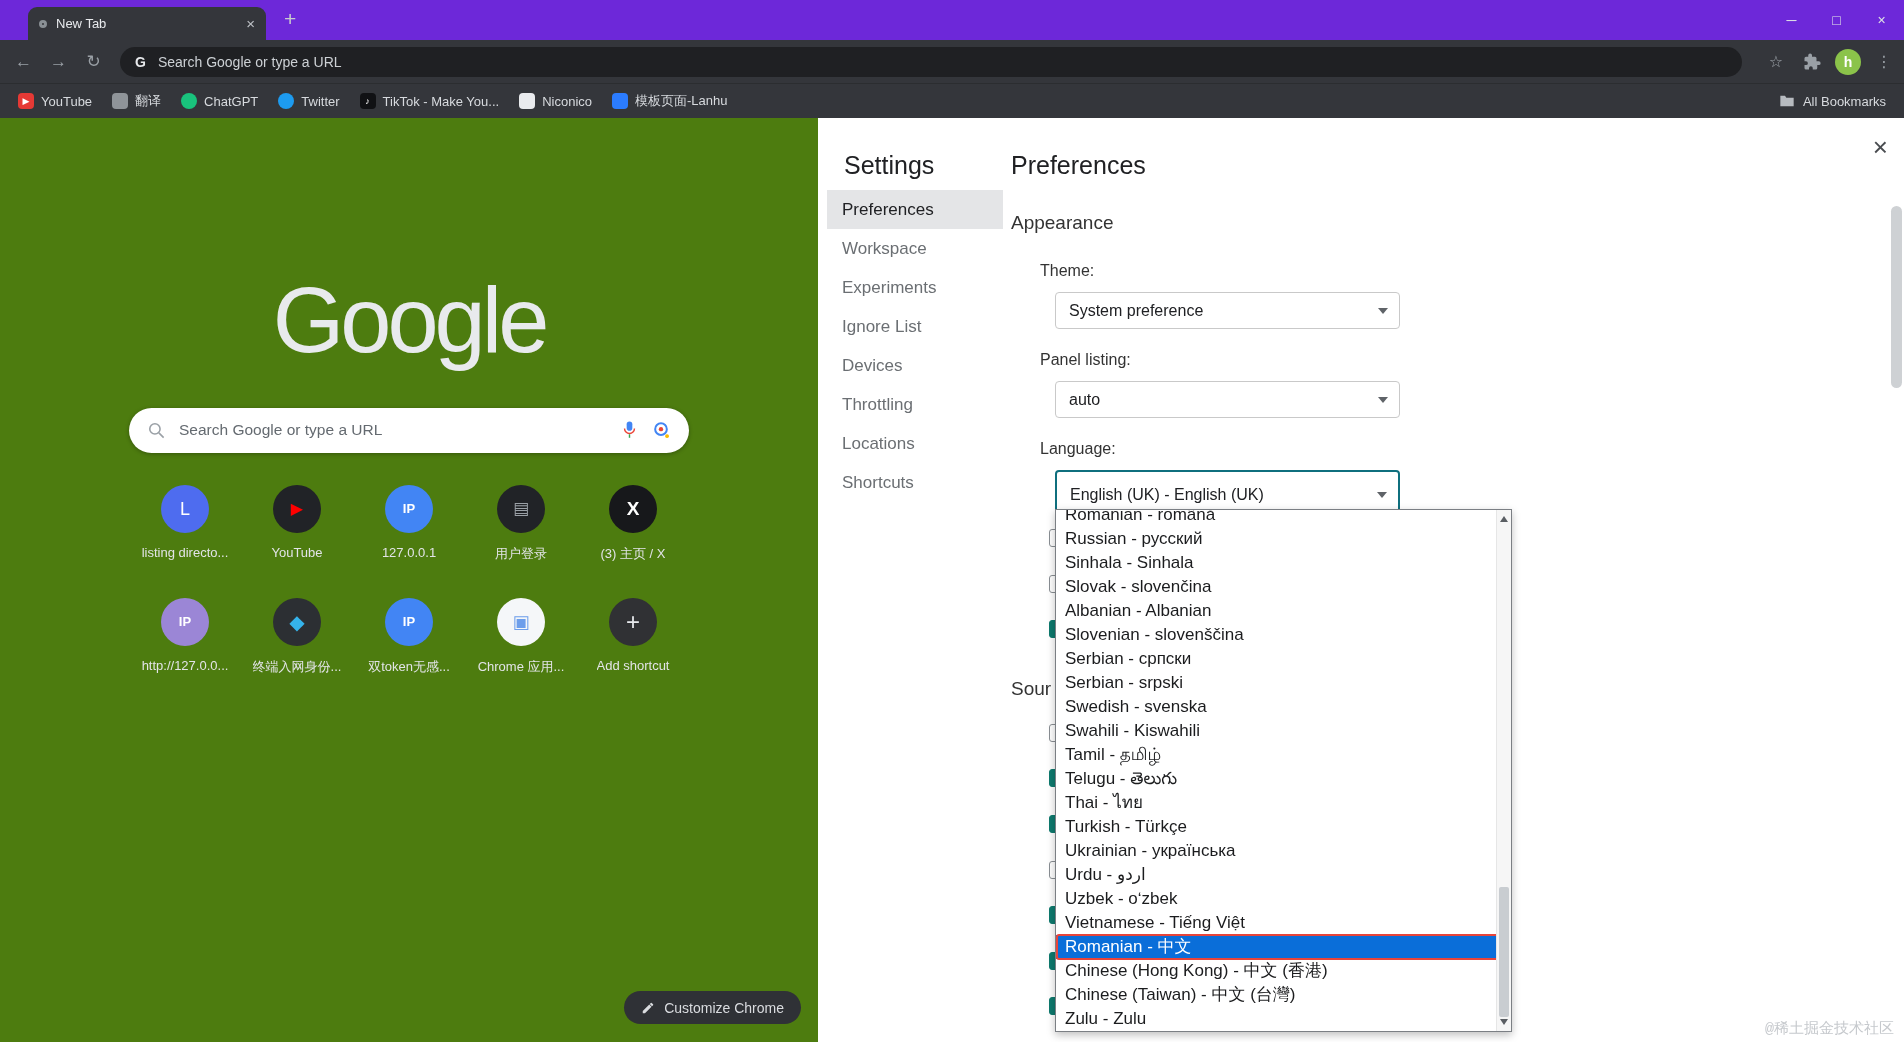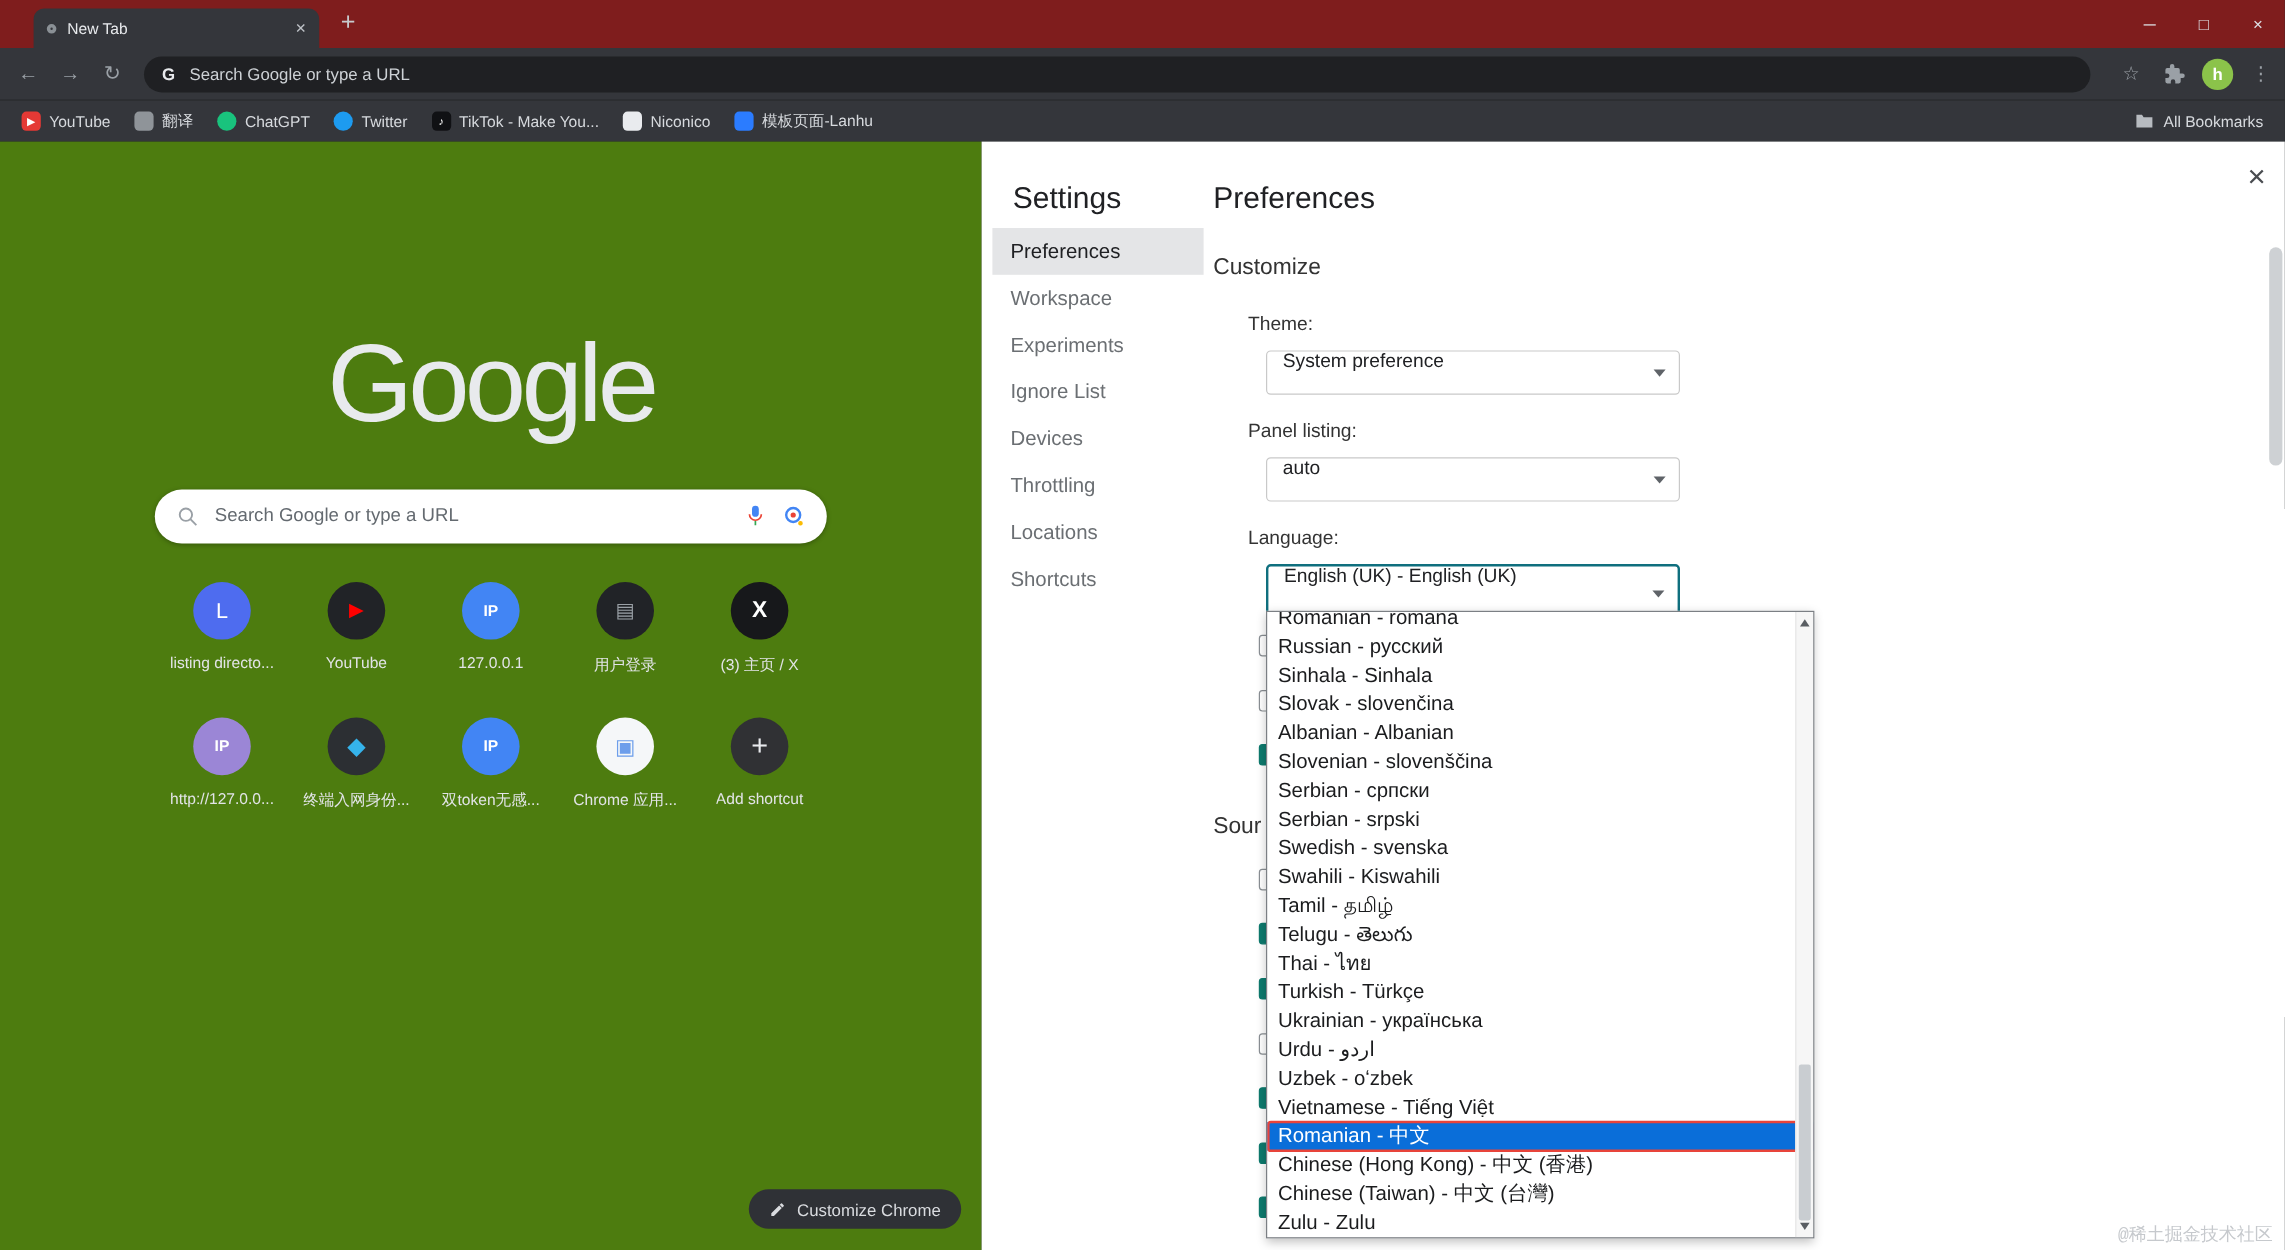--- a/index.html
+++ b/index.html
@@ -1,21 +1,21 @@
 <!DOCTYPE html>
 <html style="--hl: #0a6ed9; --marker: #e8443a; --focus: #0f6f7e; --cbx: #0e7a6e;"><head>
 <meta charset="utf-8">
 <style>
   *{box-sizing:border-box;margin:0;padding:0;}
   html,body{width:1904px;height:1042px;}
   body{font-family:"Liberation Sans","DejaVu Sans",sans-serif;overflow:hidden;background:#202124;}
   .stage{position:relative;width:1904px;height:1042px;background:#202124;}
 
   
-  .tabstrip{position:absolute;left:0;top:0;width:100%;height:40px;background:#7f1d1d;}
+  .tabstrip{position:absolute;left:0;top:0;width:100%;height:40px;background:#6d28d9;}
   .tab{position:absolute;left:28px;top:7px;width:238px;height:33px;background:#34363b;border-radius:9px 9px 0 0;display:flex;align-items:center;gap:9px;padding:0 11px;}
   .tab-favicon{width:8px;height:8px;border:3px solid #8a9095;border-radius:50%;flex:0 0 auto;}
   .tab-title{color:#e8eaed;font-size:13px;flex:1;white-space:nowrap;overflow:hidden;}
   .tab-close{color:#bdc1c6;font-size:15px;line-height:1;}
   .newtab-plus{position:absolute;left:284px;top:8px;color:#c7cacd;font-size:21px;line-height:1;}
   .wincontrols{position:absolute;right:0;top:0;height:40px;display:flex;}
   .winbtn{width:45px;height:40px;display:flex;align-items:center;justify-content:center;color:#dfe2e6;font-size:14px;}
 
   
   .toolbar{position:absolute;left:0;top:40px;width:100%;height:43px;background:#34363b;display:flex;align-items:center;padding-left:6px;}
@@ -52,21 +52,21 @@
   .devtools{position:absolute;left:818px;top:118px;width:1086px;height:924px;background:#fff;color:#202124;}
   .dt-close{position:absolute;top:16px;right:16px;font-size:26px;color:#494c50;line-height:1;z-index:8;}
   .dt-settings-title{position:absolute;left:26px;top:33px;font-size:25px;color:#202124;}
   .dt-main-title{position:absolute;left:193px;top:33px;font-size:25px;color:#202124;}
   .dt-sidebar{position:absolute;left:9px;top:72px;width:176px;}
   .sb-item{height:39px;display:flex;align-items:center;padding-left:15px;font-size:17px;color:#6b6f73;cursor:default;}
   .sb-item.selected{background:#e4e5e7;color:#202124;}
   .dt-appearance{position:absolute;left:193px;top:94px;font-size:19px;color:#333;}
   .fld-label{position:absolute;left:222px;font-size:16px;color:#333;}
   #lbl-theme{top:144px;} #lbl-panel{top:233px;} #lbl-lang{top:322px;}
-  .dt-select{position:absolute;left:237px;width:345px;height:37px;border:1px solid #c9c9c9;border-radius:4px;background:#fff;display:flex;padding:0 13px;font-size:16px;color:#202124;}
+  .dt-select{position:absolute;left:237px;width:345px;height:37px;border:1px solid #c9c9c9;border-radius:4px;background:#fff;display:flex;align-items:center;padding:0 13px;font-size:16px;color:#202124;}
   #sel-theme{top:174px;} #sel-panel{top:263px;}
   #sel-lang{top:352px;height:50px;border:2px solid var(--focus,#0f6f7e);}
   .sel-arrow{position:absolute;right:11px;top:50%;transform:translateY(-50%);width:0;height:0;border-left:5px solid transparent;border-right:5px solid transparent;border-top:6px solid #5f6368;}
   .sour{position:absolute;left:193px;top:560px;font-size:19px;color:#333;z-index:1;white-space:nowrap;}
   .cb{position:absolute;left:231px;width:18px;height:18px;border:1px solid #8a8f94;border-radius:3px;background:#fff;z-index:1;}
   .cb-on{background:var(--cbx,#0e7a6e);border-color:var(--cbx,#0e7a6e);}
 
   .listbox{position:absolute;left:237px;top:391px;width:457px;height:523px;background:#fff;border:1px solid #7b7f84;z-index:5;overflow:hidden;box-shadow:0 3px 8px rgba(0,0,0,.25);}
   .opt-list{margin-top:-7px;}
   .opt{height:24px;line-height:24px;padding-left:9px;font-size:17px;color:#1b1c1e;white-space:nowrap;}
@@ -259,21 +259,21 @@
         <div class="sb-item">Workspace</div>
         <div class="sb-item">Experiments</div>
         <div class="sb-item">Ignore List</div>
         <div class="sb-item">Devices</div>
         <div class="sb-item">Throttling</div>
         <div class="sb-item">Locations</div>
         <div class="sb-item">Shortcuts</div>
       </div>
 
     <div class="dt-main-title">Preferences</div>
-    <div class="dt-appearance">Customize</div>
+    <div class="dt-appearance">Appearance</div>
 
     <div class="fld-label" id="lbl-theme">Theme:</div>
     <div class="dt-select" id="sel-theme">
       <span>System preference</span>
       <span class="sel-arrow"></span>
     </div>
 
     <div class="fld-label" id="lbl-panel">Panel listing:</div>
     <div class="dt-select" id="sel-panel">
       <span>auto</span>

